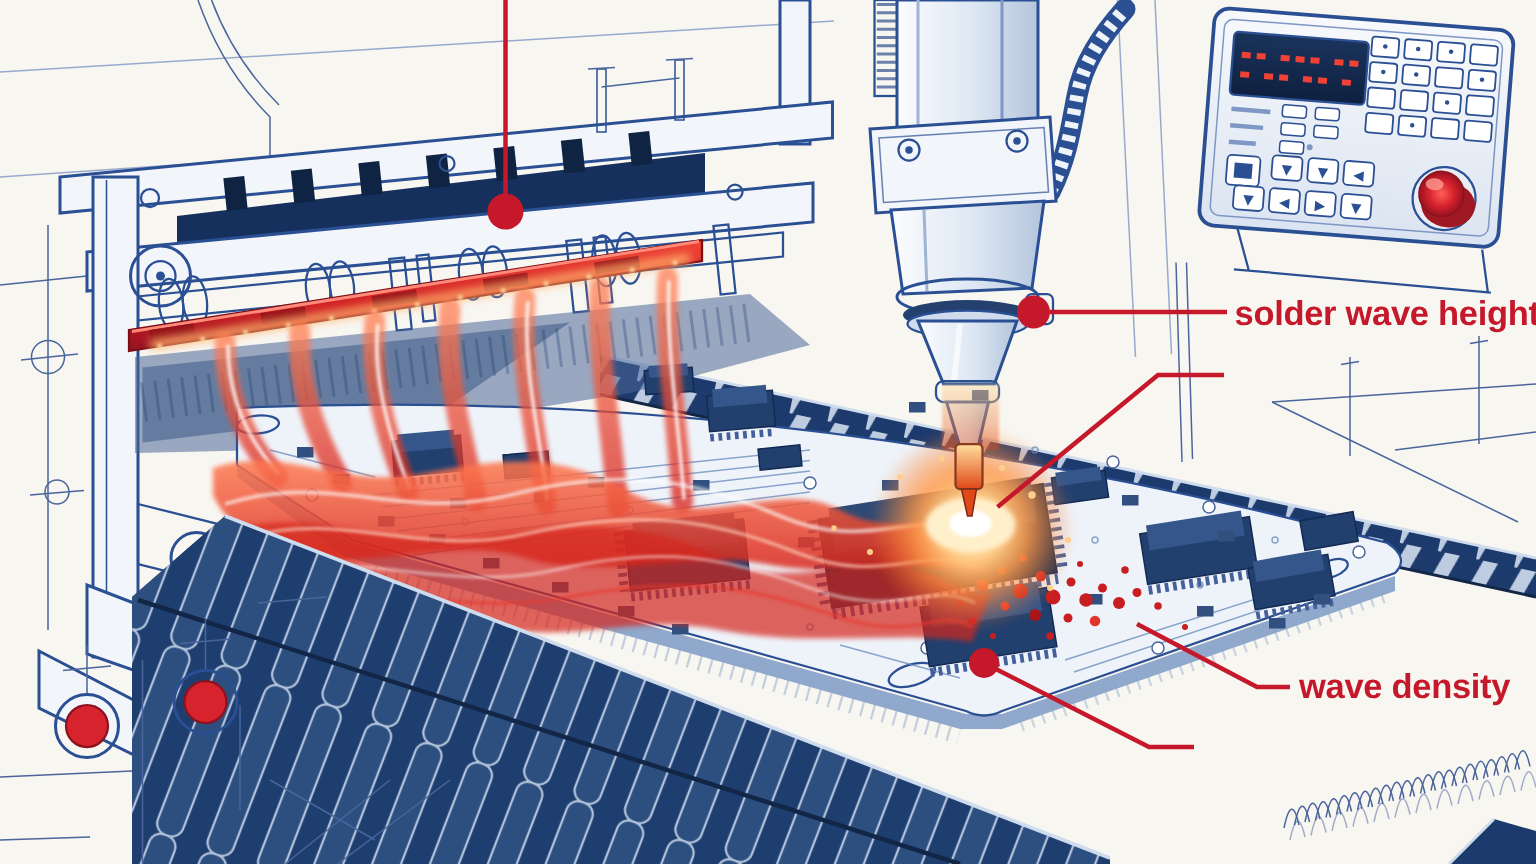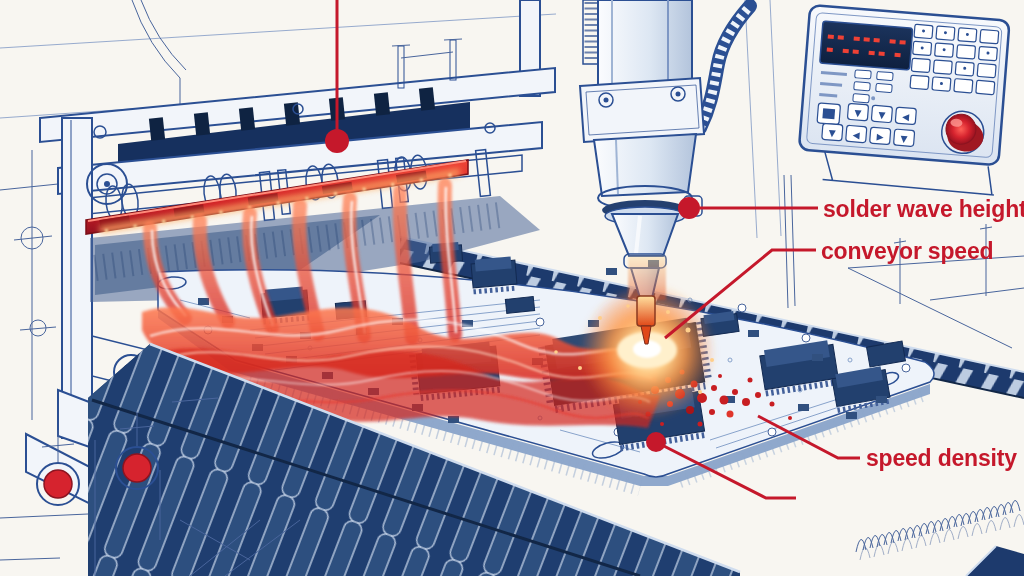--- a/index.html
+++ b/index.html
@@ -612,15 +612,14 @@
     <line x1="700" y1="208" x2="818" y2="208"></line>
     <circle cx="689" cy="208" r="11" style="fill:var(--accent-red,#cf202e)" stroke="none"></circle>
     <path d="M816,250 L772,250 L665,338"></path>
     <path d="M860,458 L838,458 L758,416"></path>
     <path d="M656,442 L766,498 L796,498"></path>
     <circle cx="656" cy="442" r="10" style="fill:var(--accent-red,#cf202e)" stroke="none"></circle>
   </g>
 </svg>
 
 <div class="callout-label" style="left:823px;top:209px">solder wave height</div>
-<div class="callout-label" style="left:821px;top:251px">conveyor speed</div>
-<div class="callout-label" style="left:866px;top:458px">speed density</div>
+<div class="callout-label" style="left:866px;top:458px">wave density</div>
 </div>
 
 </body></html>

